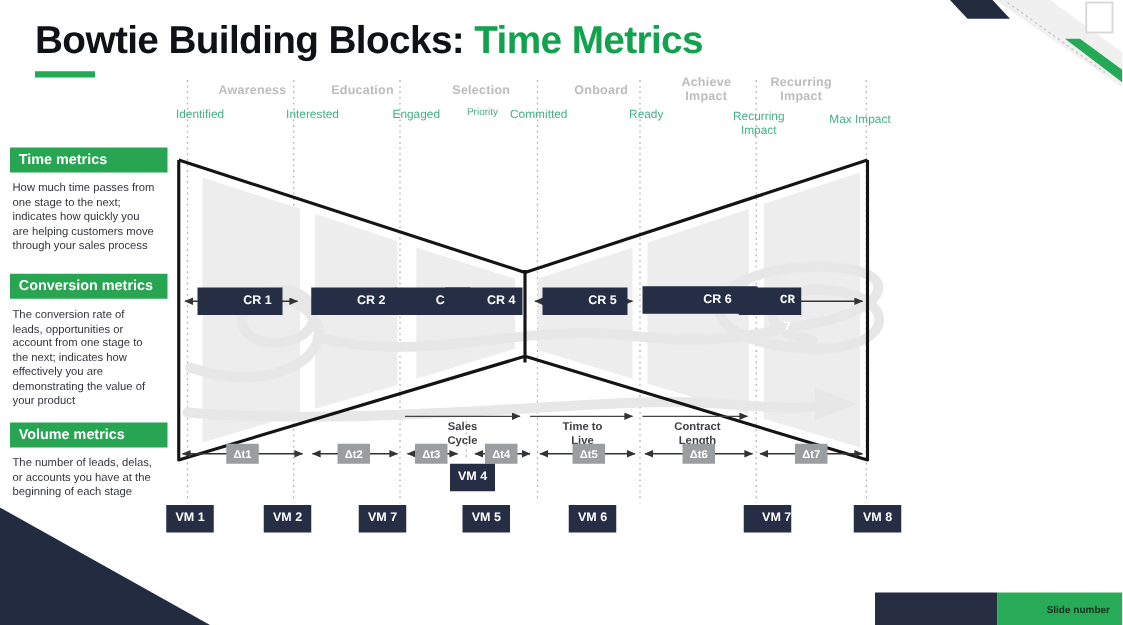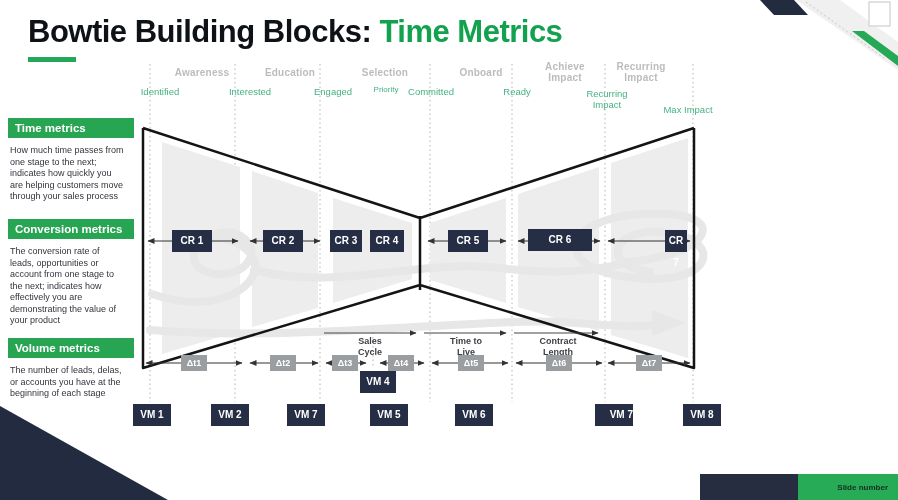--- a/index.html
+++ b/index.html
@@ -16,21 +16,21 @@
   .legend h3{margin:0;background:#28a552;color:#fff;font-size:11.5px;font-weight:700;
              padding:4px 6px 4px 7px;}
   .legend p{margin:7px 0 0 2px;font-size:9px;line-height:11.5px;color:#33353d;width:116px;}
   
   .sl,.tl,.spl,.crb,.dtb,.vmb{position:absolute;transform:translateX(-50%);text-align:center;}
   .sl{font-size:10px;font-weight:700;color:#bcbcbc;line-height:10.5px;letter-spacing:.2px;white-space:nowrap;}
   .sl.wrap{white-space:normal;}
   .tl{font-size:9.5px;font-weight:500;color:#45b183;line-height:10.5px;white-space:nowrap;}
   .tl.wrap{white-space:normal;}
   .spl{font-size:9px;font-weight:600;color:#3d3f44;line-height:10.5px;}
-  .crb{background:#252e44;color:#fff;font-size:10px;font-weight:700;height:22px;line-height:22px;}
+  .crb{background:#252e44;color:#fff;font-size:10px;font-weight:700;height:22px;line-height:22px;padding-left:28px;}
   .dtb{background:#9b9ea1;color:#fff;font-size:9px;font-weight:700;height:16px;line-height:16px;width:26px;}
   .vmb{background:#252e44;color:#fff;font-size:10px;font-weight:700;height:22px;line-height:22px;width:38px;}
   
   .corner-tri{position:absolute;left:0;top:406px;width:168px;height:94px;background:#222b3f;
               clip-path:polygon(0 0,100% 100%,0 100%);}
   .f-navy{position:absolute;left:700px;top:474px;width:98px;height:26px;background:#262d40;}
   .f-green{position:absolute;left:798px;top:474px;width:100px;height:26px;background:#27ab56;
            display:flex;align-items:center;justify-content:flex-end;box-sizing:border-box;
            padding-right:10px;font-size:8px;font-weight:600;color:#15301f;}
 </style>
@@ -130,29 +130,29 @@
   <div class="sl wrap" style="left:565px;top:62px;width:54px;">Achieve Impact</div>
   <div class="sl wrap" style="left:641px;top:62px;width:62px;">Recurring Impact</div>
 
   <div class="tl" style="left:160px;top:87px;">Identified</div>
   <div class="tl" style="left:250px;top:87px;">Interested</div>
   <div class="tl" style="left:333px;top:87px;">Engaged</div>
   <div class="tl" style="left:386px;top:85px;font-size:8px;">Priority</div>
   <div class="tl" style="left:431px;top:87px;text-align:center;">Committed</div>
   <div class="tl" style="left:517px;top:87px;">Ready</div>
   <div class="tl wrap" style="left:607px;top:89px;width:56px;">Recurring Impact</div>
-  <div class="tl" style="left:688px;top:105px;">Max Impact</div>
+  <div class="tl" style="left:688px;top:91px;">Max Impact</div>
 
   <div class="crb" style="left:192px;top:230px;width:40px;">CR 1</div>
   <div class="crb" style="left:283px;top:230px;width:40px;">CR 2</div>
   <div class="crb" style="left:346px;top:230px;width:32px;">CR 3</div>
   <div class="crb" style="left:387px;top:230px;width:34px;">CR 4</div>
   <div class="crb" style="left:468px;top:230px;width:40px;">CR 5</div>
   <div class="crb" style="left:560px;top:229px;width:64px;">CR 6</div>
-  <div class="crb" style="left:676px;top:230px;width:22px;">CR 7</div>
+  <div class="crb" style="left:616px;top:230px;width:22px;font-family:Liberation Mono, monospace;">CR 7</div>
 
   <div class="spl" style="left:370px;top:336px;width:40px;">Sales Cycle</div>
   <div class="spl" style="left:466px;top:336px;width:46px;">Time to Live</div>
   <div class="spl" style="left:558px;top:336px;width:54px;">Contract Length</div>
 
   <div class="dtb" style="left:194px;top:355px;">Δt1</div>
   <div class="dtb" style="left:283px;top:355px;">Δt2</div>
   <div class="dtb" style="left:345px;top:355px;">Δt3</div>
   <div class="dtb" style="left:401px;top:355px;">Δt4</div>
   <div class="dtb" style="left:471px;top:355px;">Δt5</div>

